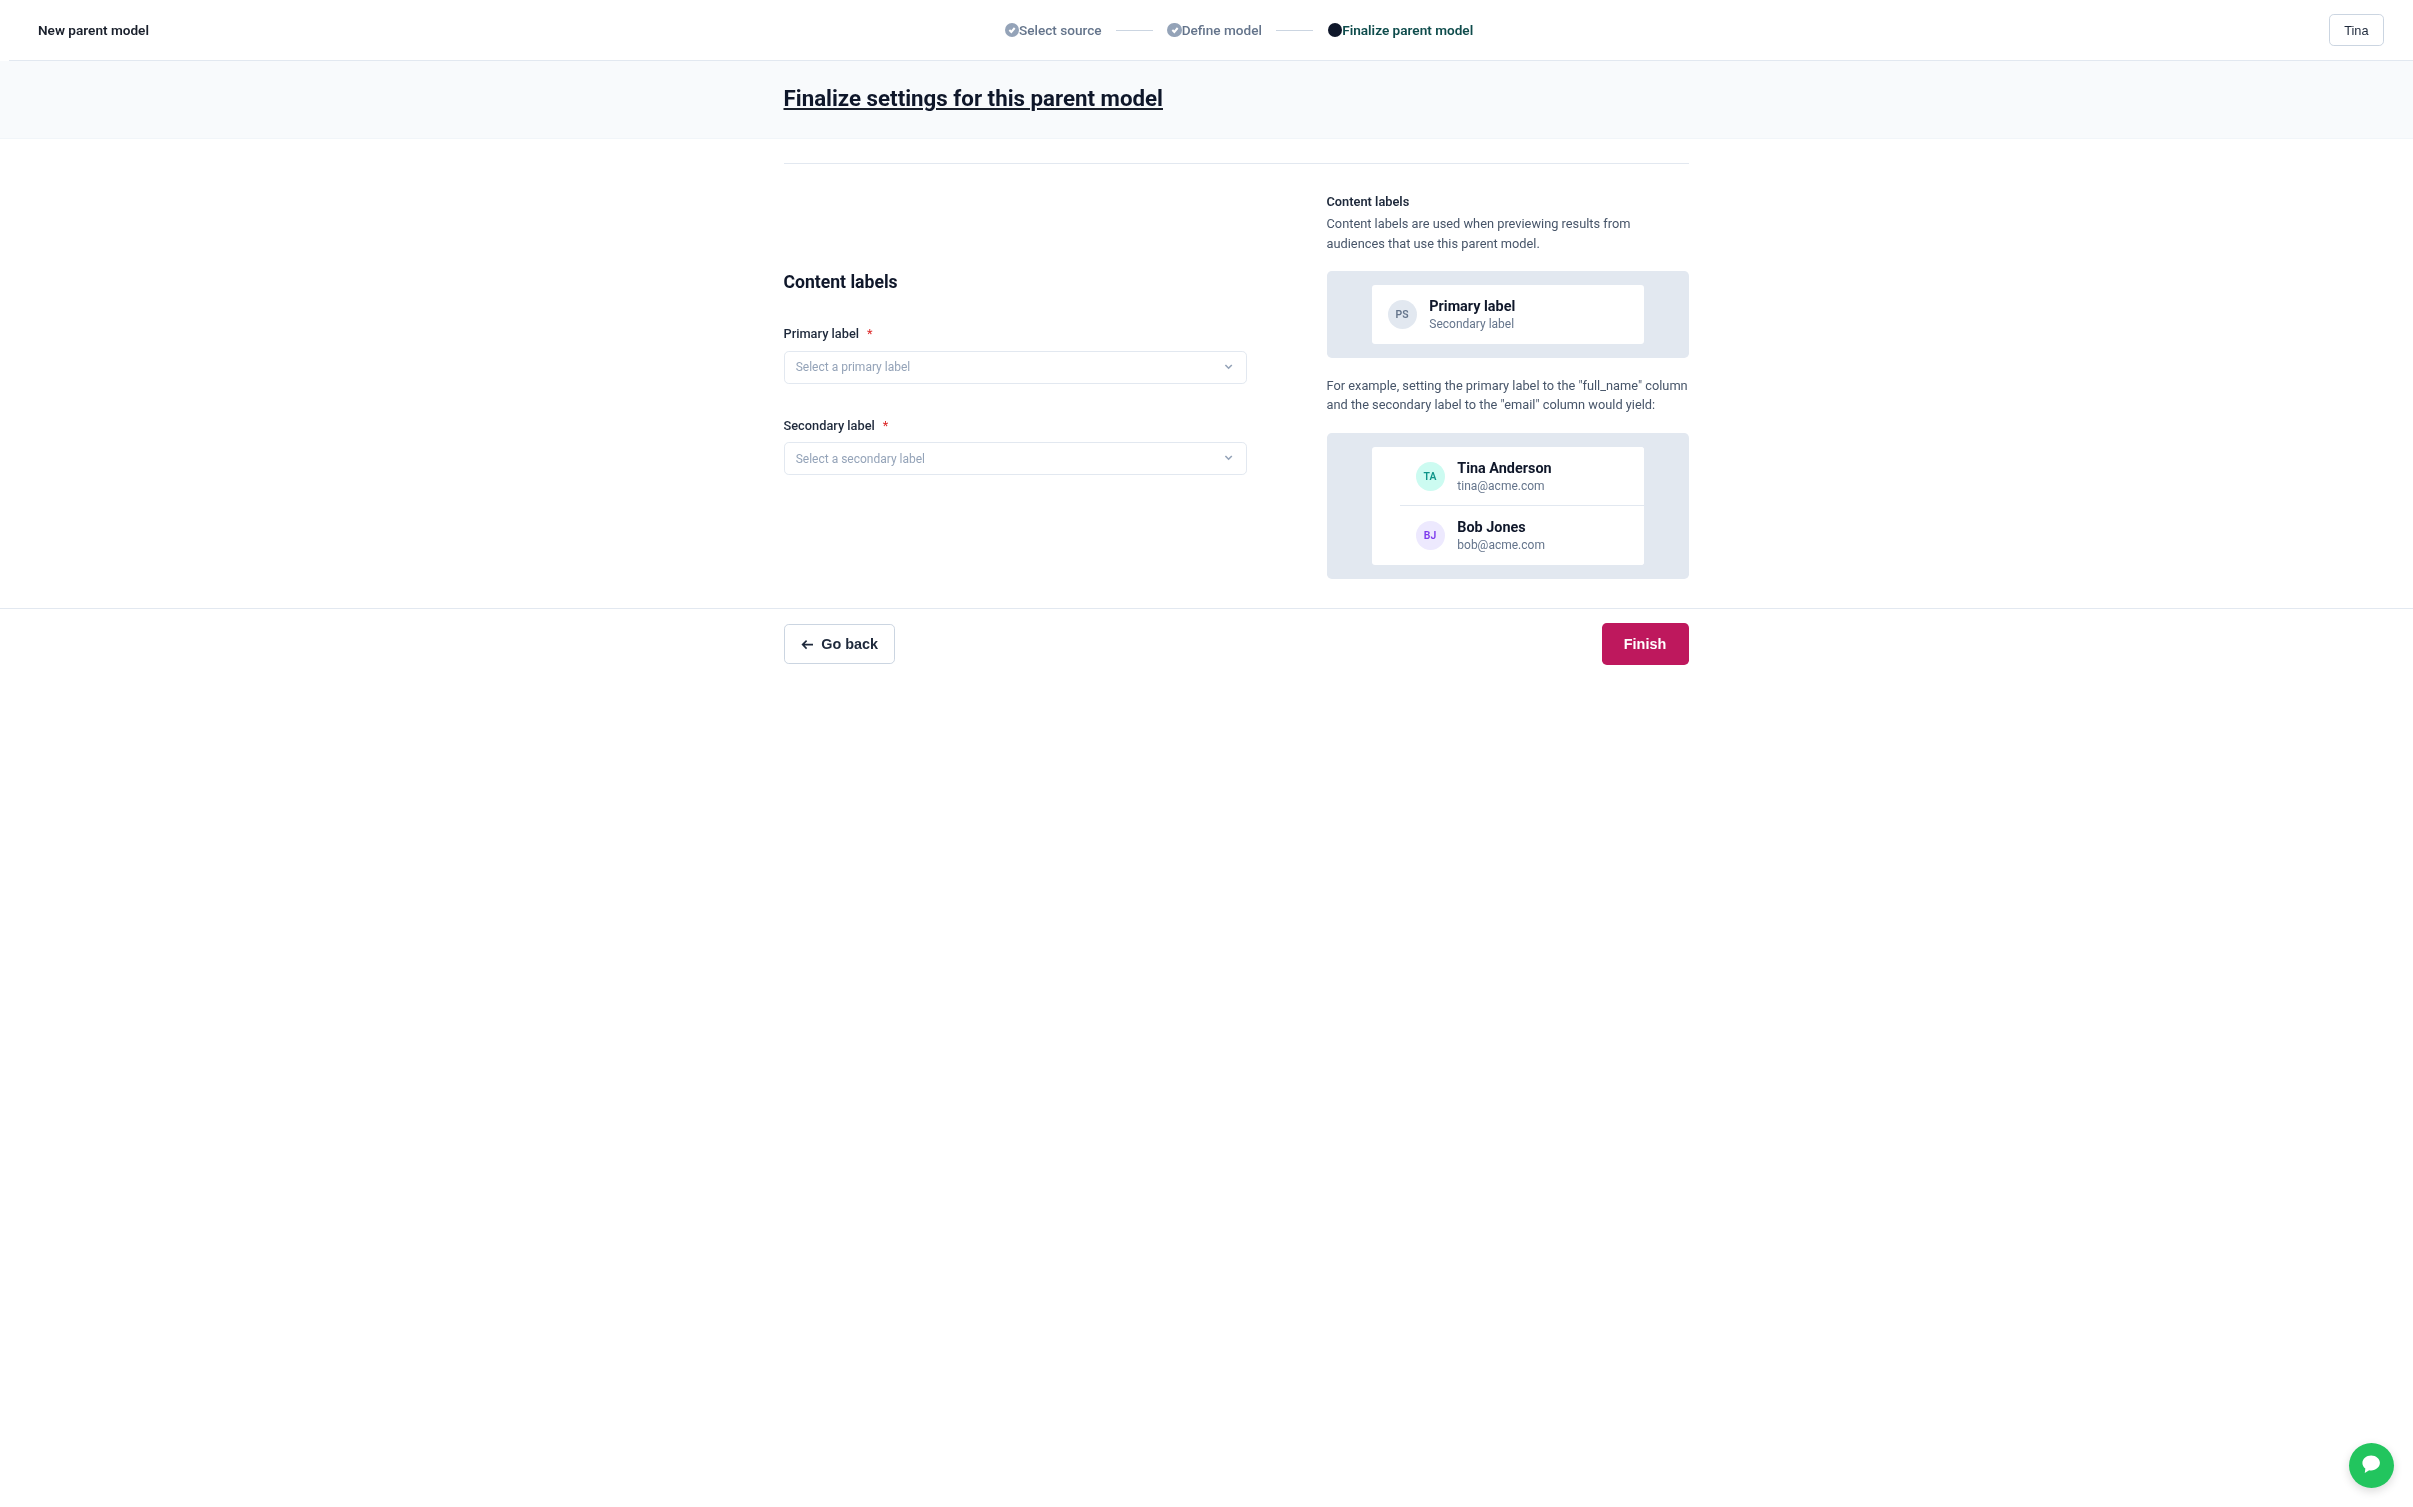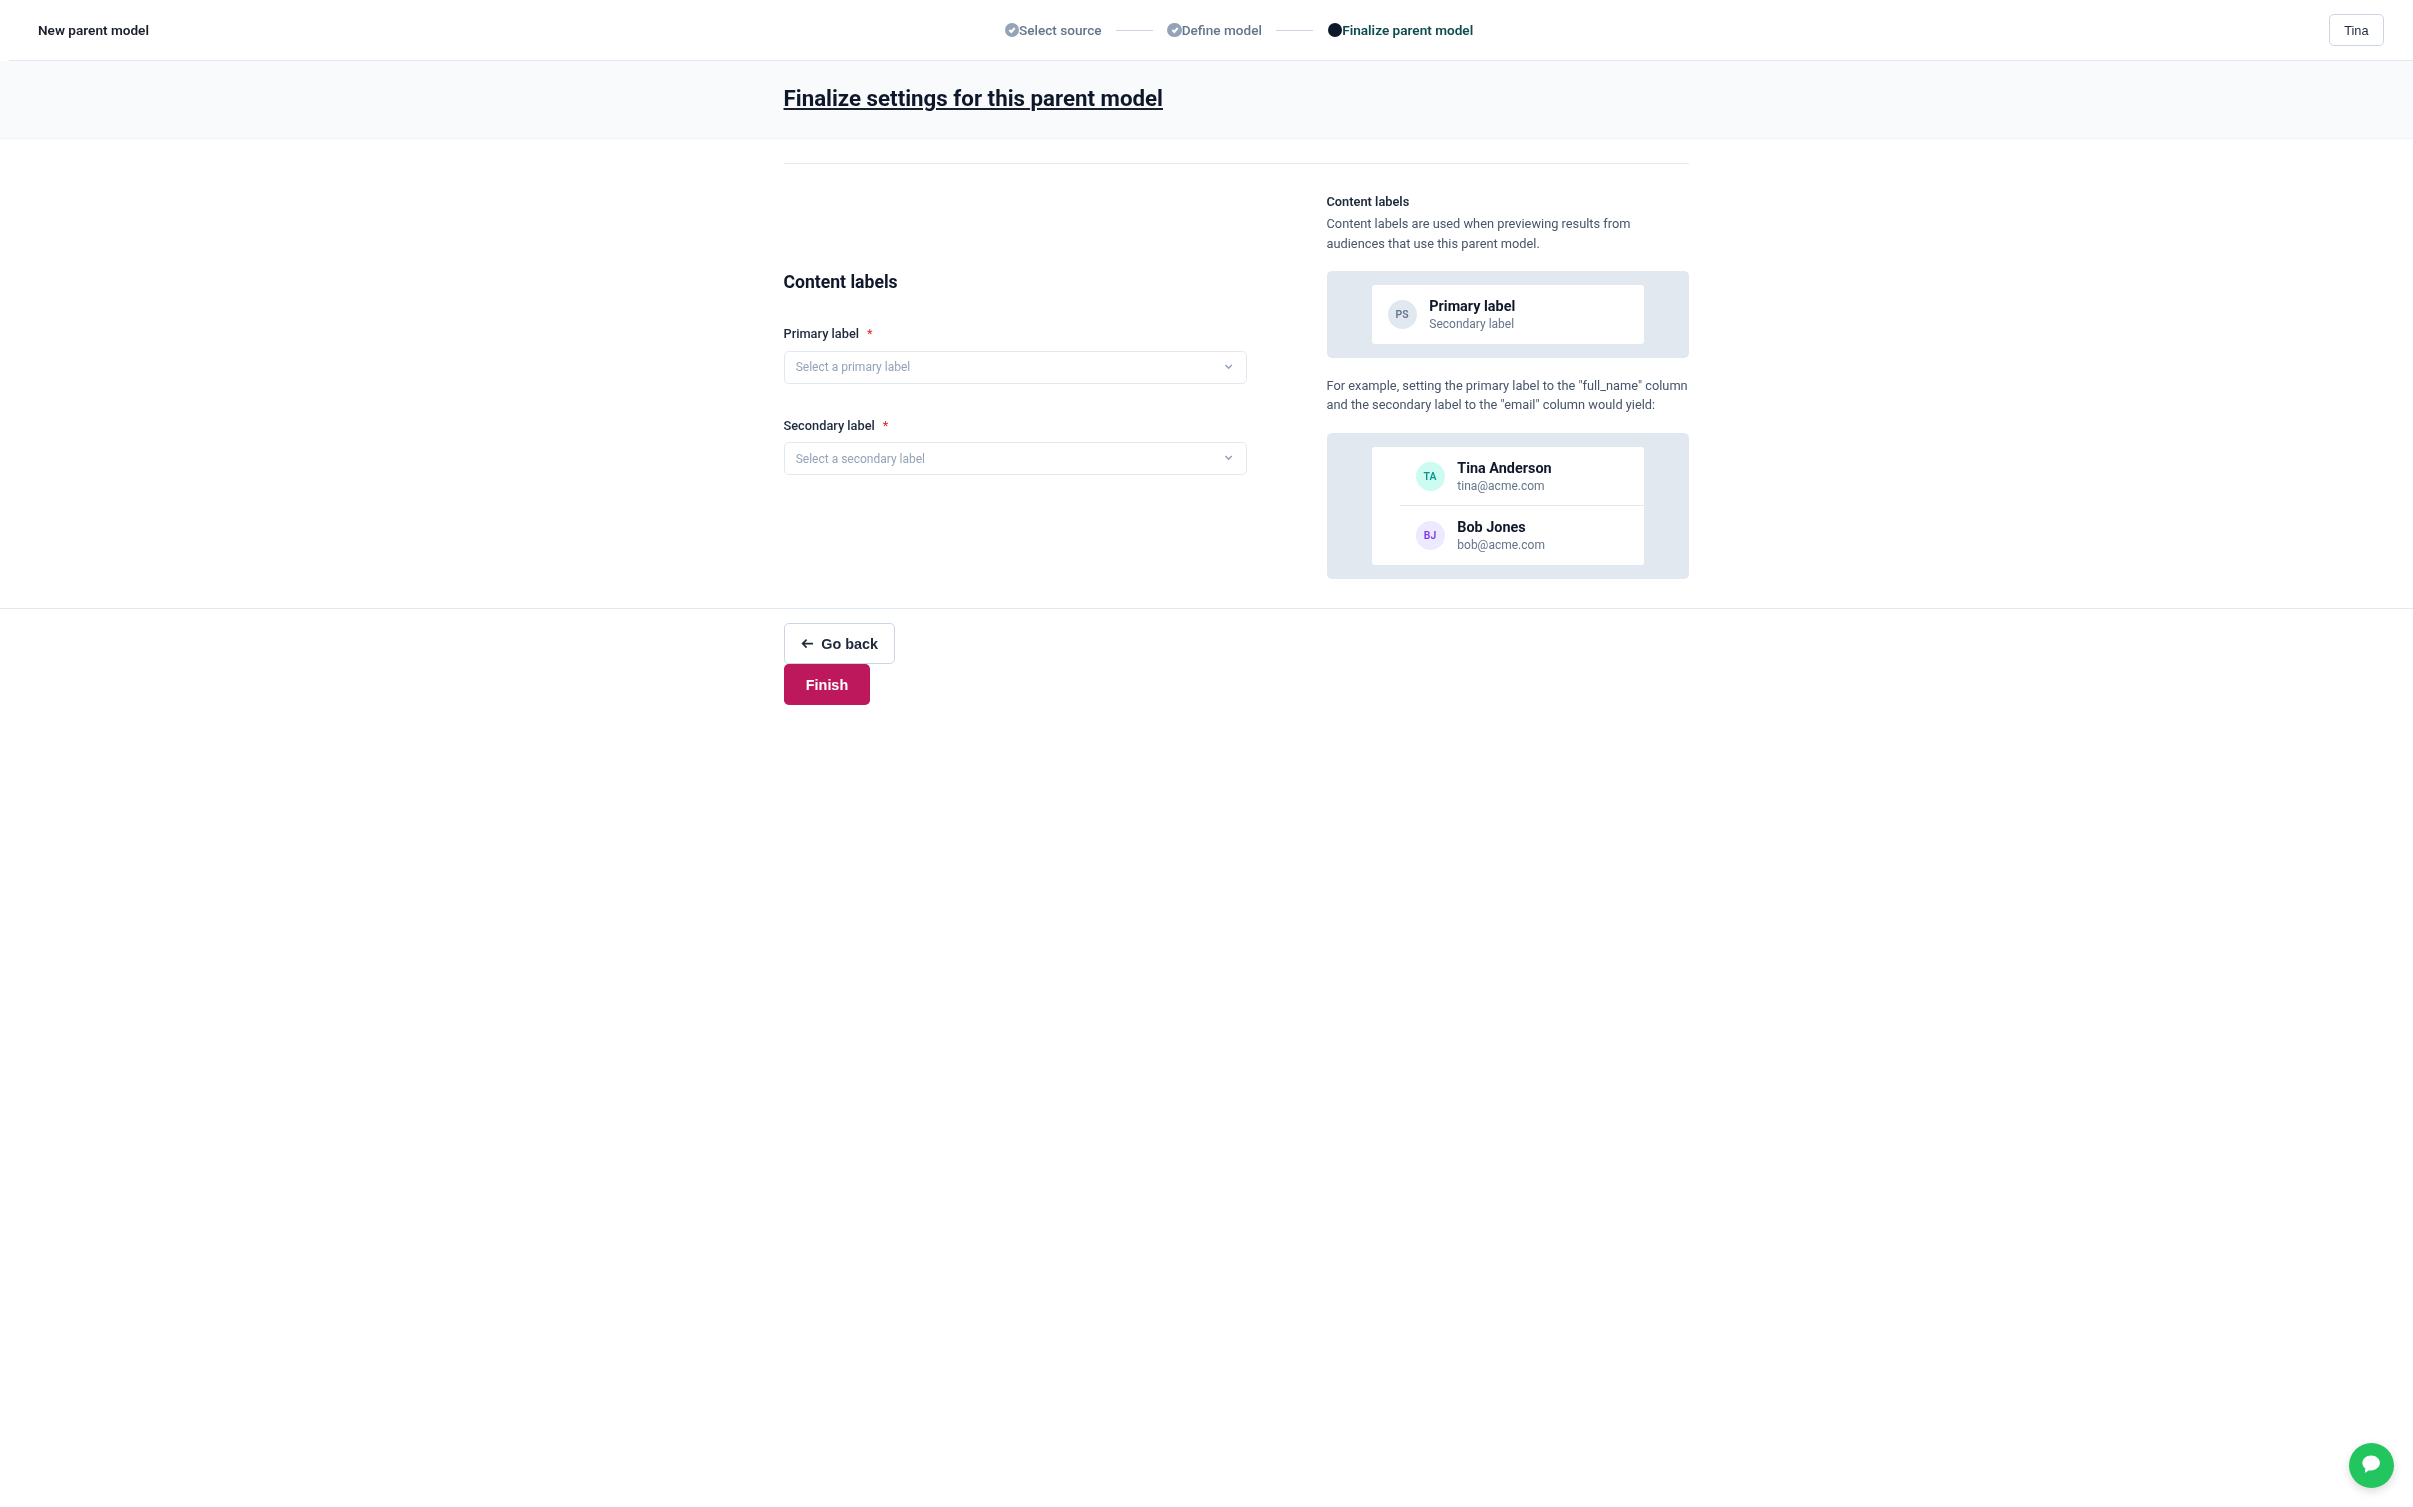--- a/index.html
+++ b/index.html
@@ -259,22 +259,21 @@
       border-top: 0.8px solid #e2e8f0;
       margin-top: 29px;
       background: #ffffff;
     }
     .footer-inner {
       max-width: 1022px;
       margin: 0 auto;
       padding: 14.4px 29px 14.4px 88px;
       display: flex;
       justify-content: space-between;
-      align-items: flex-start;
-      flex-direction: column;
+      align-items: center;
     }
 
     .back-button {
       background: #ffffff;
       border: 0.8px solid #cbd5e1;
       border-radius: 4.8px;
       padding: 11.2px 16px;
       font-size: 14.4px;
       font-weight: 600;
       color: #1e293b;

